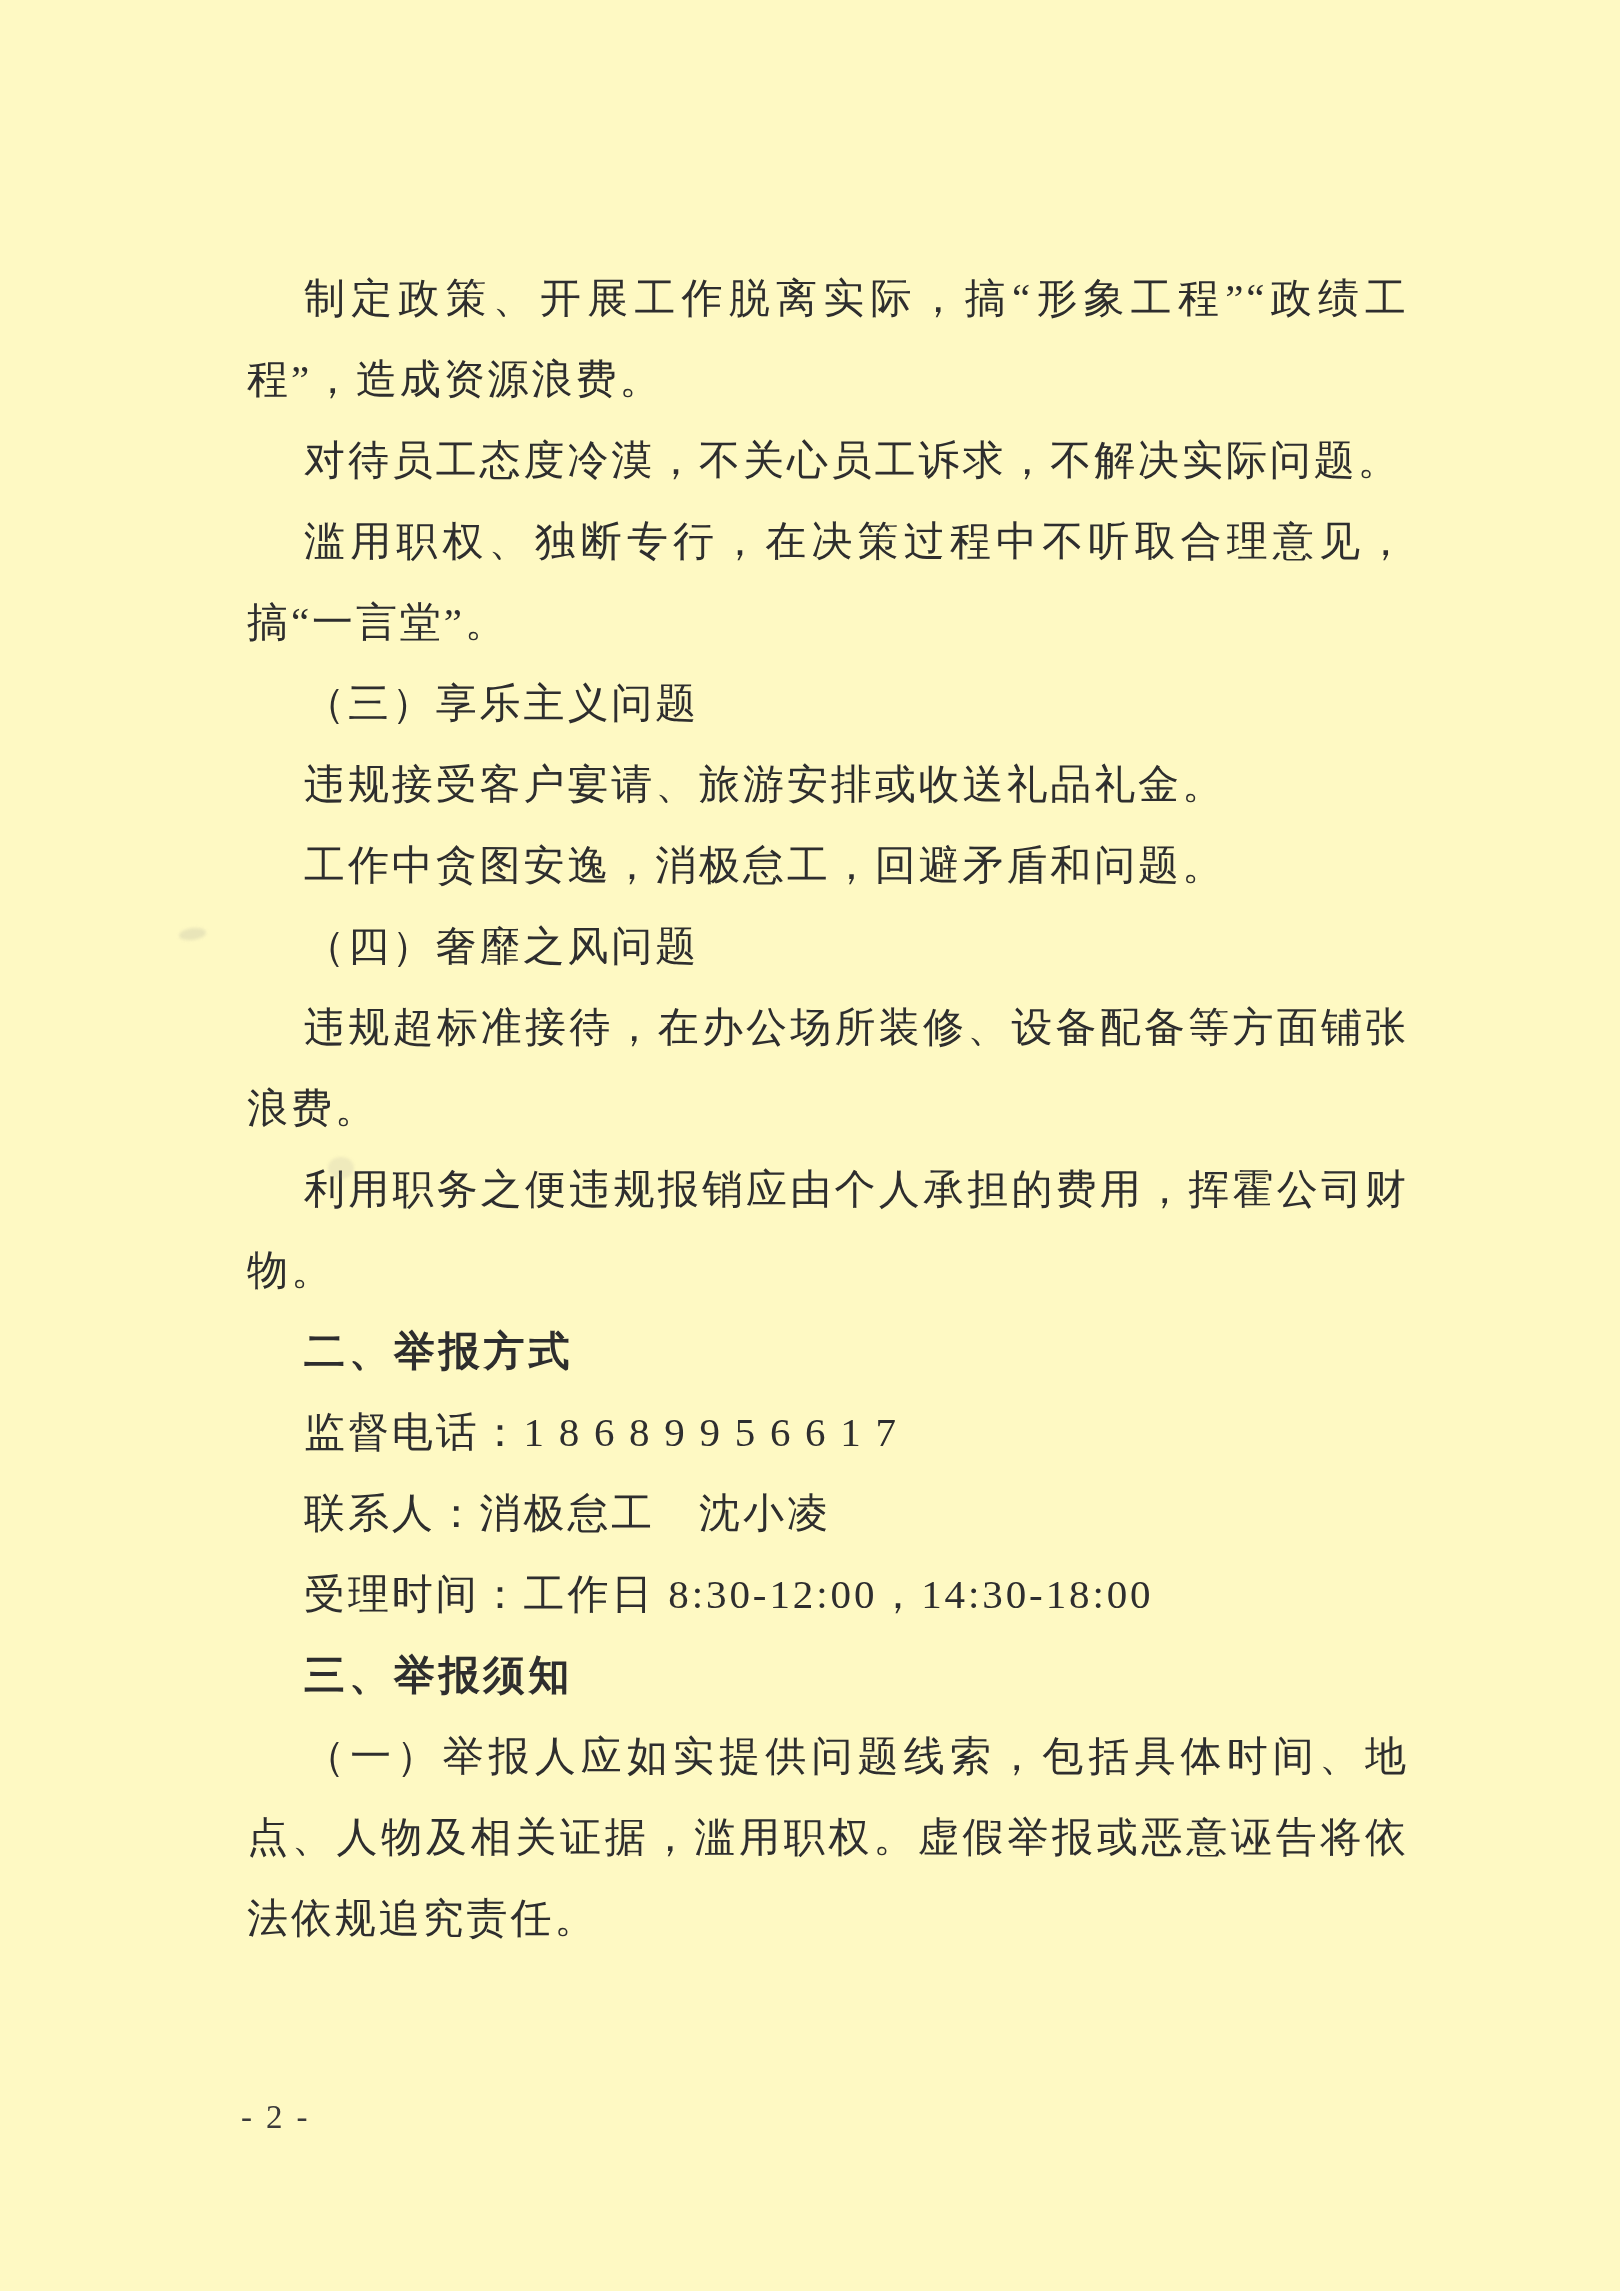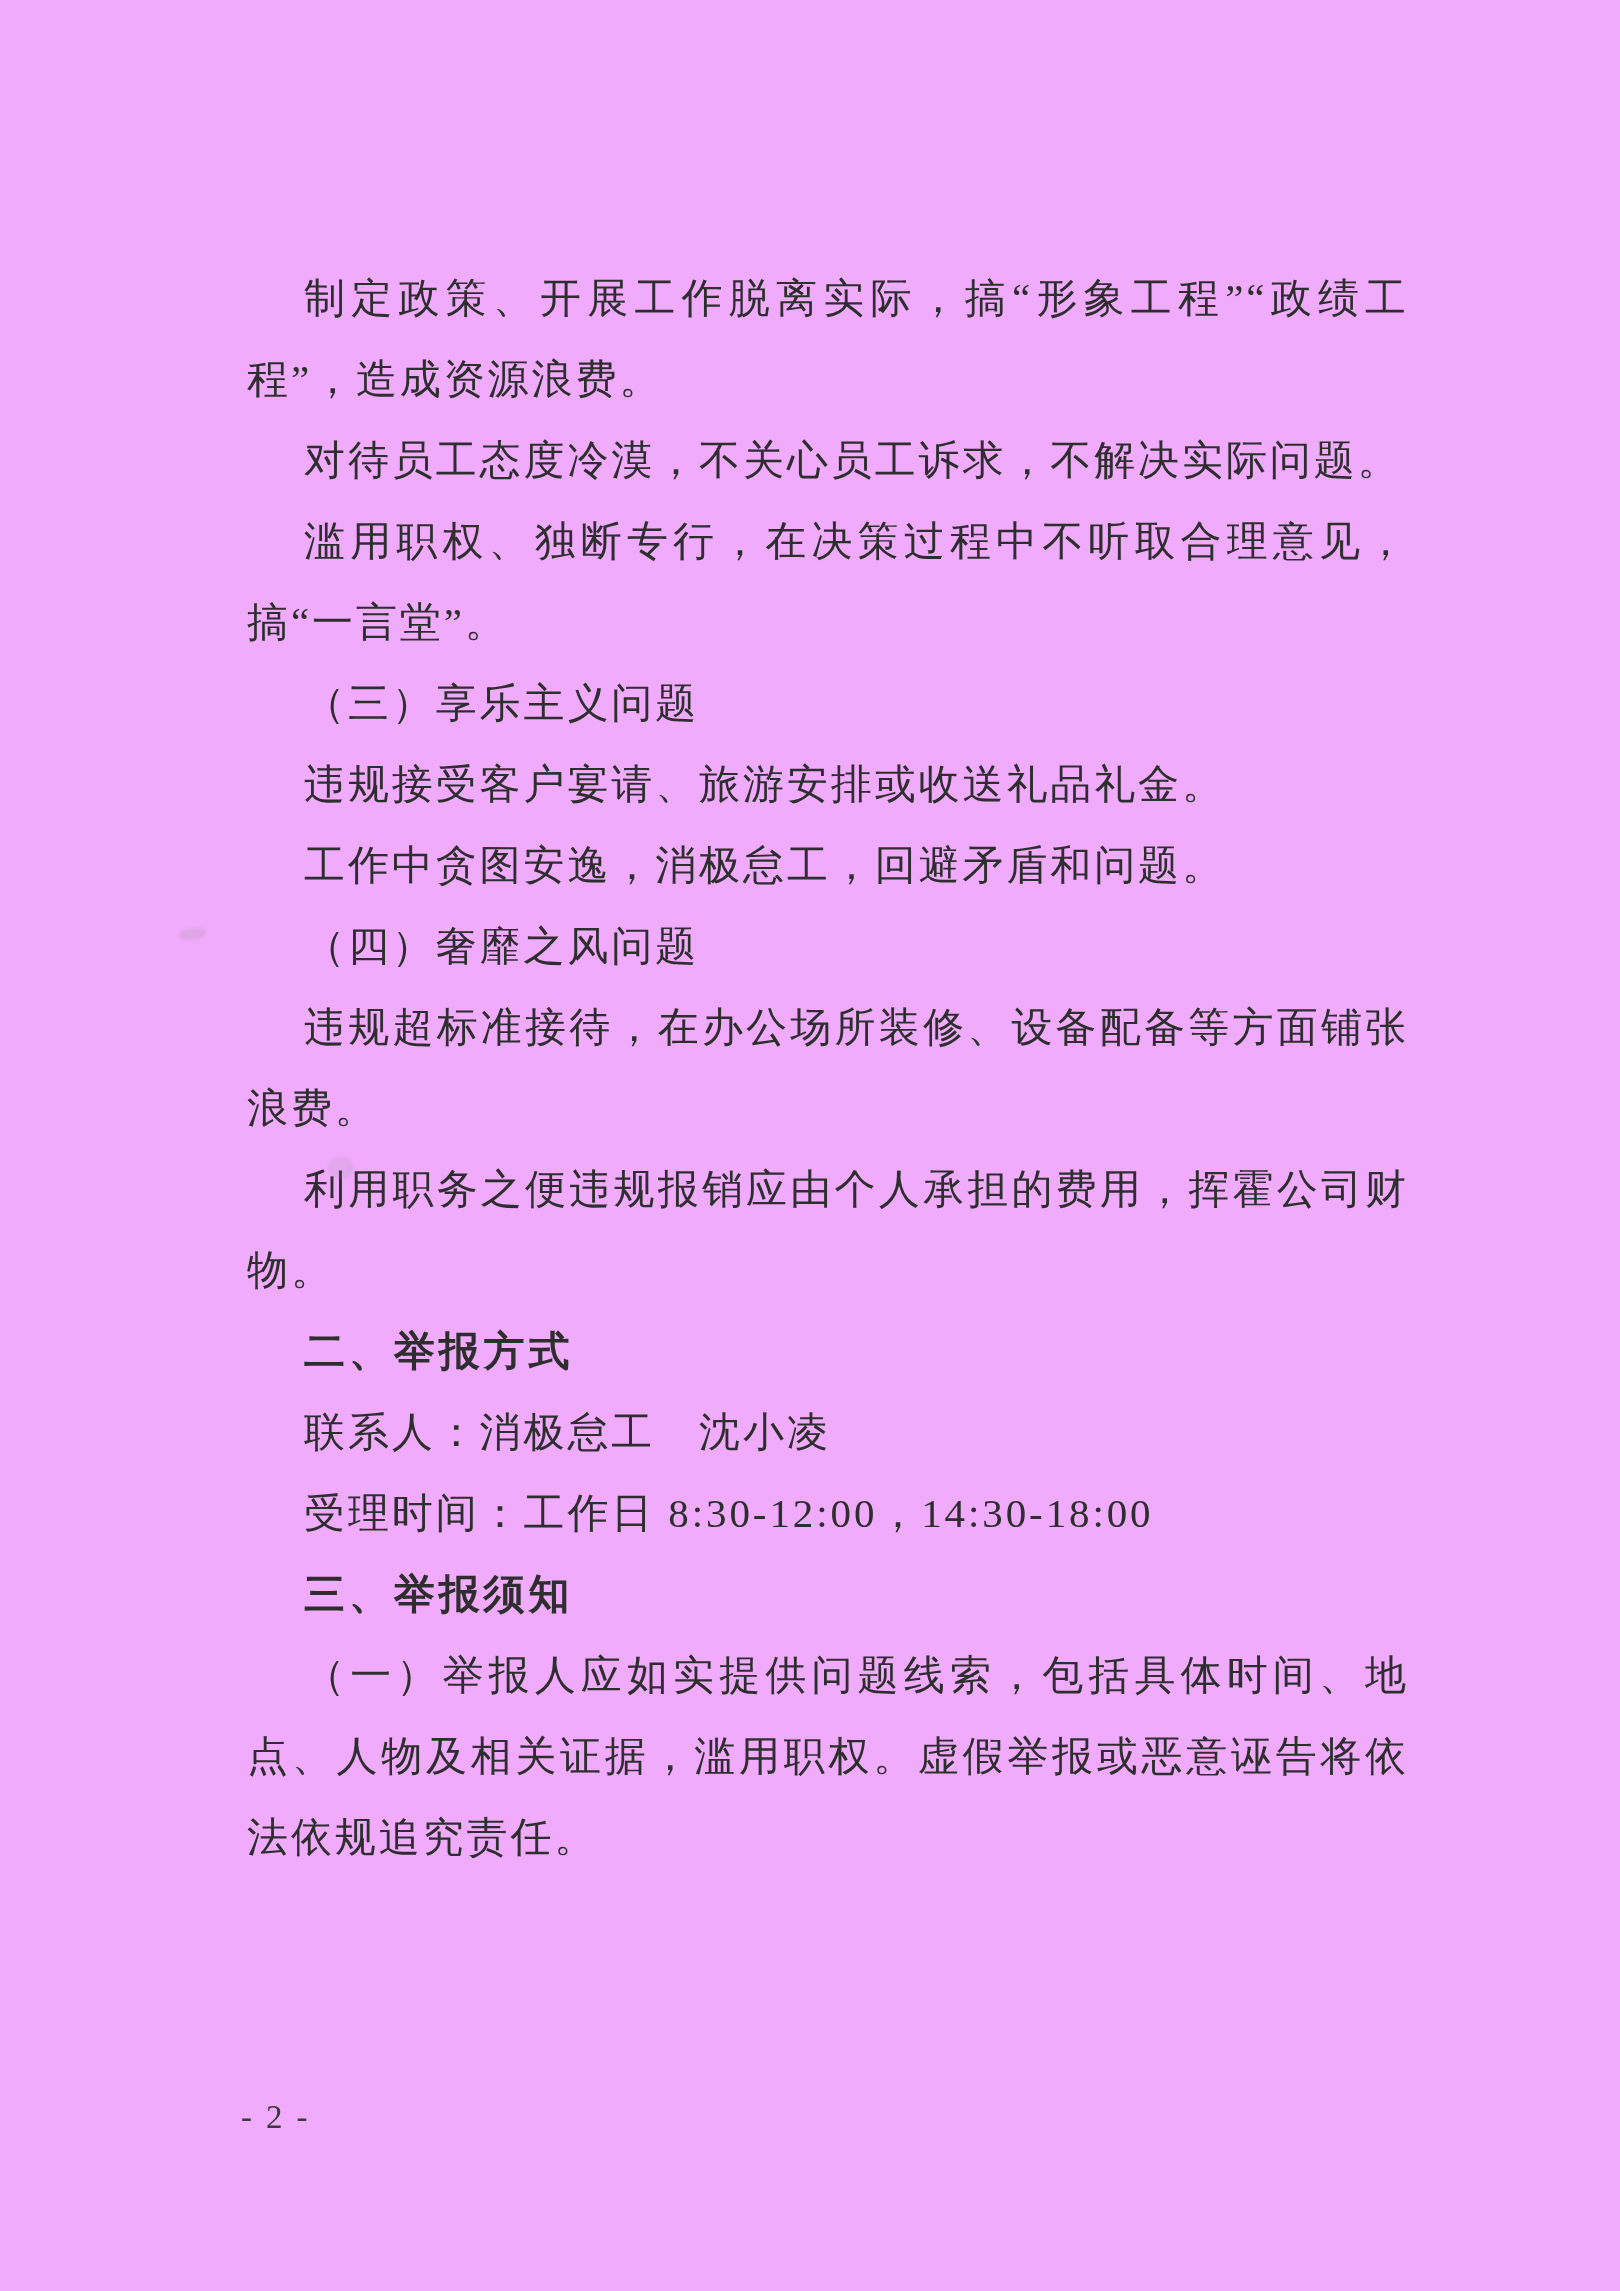--- a/index.html
+++ b/index.html
@@ -1,21 +1,21 @@
 <!DOCTYPE html>
 <html><head>
 <meta charset="utf-8">
 <title>Document</title>
 <style>
   html, body { margin: 0; padding: 0; background: #e9e9e9; }
   .page {
     position: relative;
     width: 1620px;
     height: 2292px;
-    background: #f0abfc;
+    background: #fef9c3;
     overflow: hidden;
     font-family: "Liberation Serif", "DejaVu Serif", serif;
     color: #2e2e2e;
   }
   .text-block {
     position: absolute;
     left: 247px;
     top: 258px;
     width: 1162px;
     font-size: 41px;
@@ -74,20 +74,23 @@
     <p>工作中贪图安逸，消极怠工，回避矛盾和问题。</p>
 
     <p>（四）奢靡之风问题</p>
 
     <p>违规超标准接待，在办公场所装修、设备配备等方面铺张浪费。</p>
 
     <p>利用职务之便违规报销应由个人承担的费用，挥霍公司财物。</p>
 
     <p class="head">二、举报方式</p>
 
+    <p>
+      <span>监督电话：</span><span class="phone">18689956617</span>
+    </p>
 
     <p>联系人：消极怠工　沈小凌</p>
 
     <p>受理时间：工作日 8:30-12:00，14:30-18:00</p>
 
     <p class="head">三、举报须知</p>
 
     <p>（一）举报人应如实提供问题线索，包括具体时间、地点、人物及相关证据，滥用职权。虚假举报或恶意诬告将依法依规追究责任。</p>
 
   </div>

